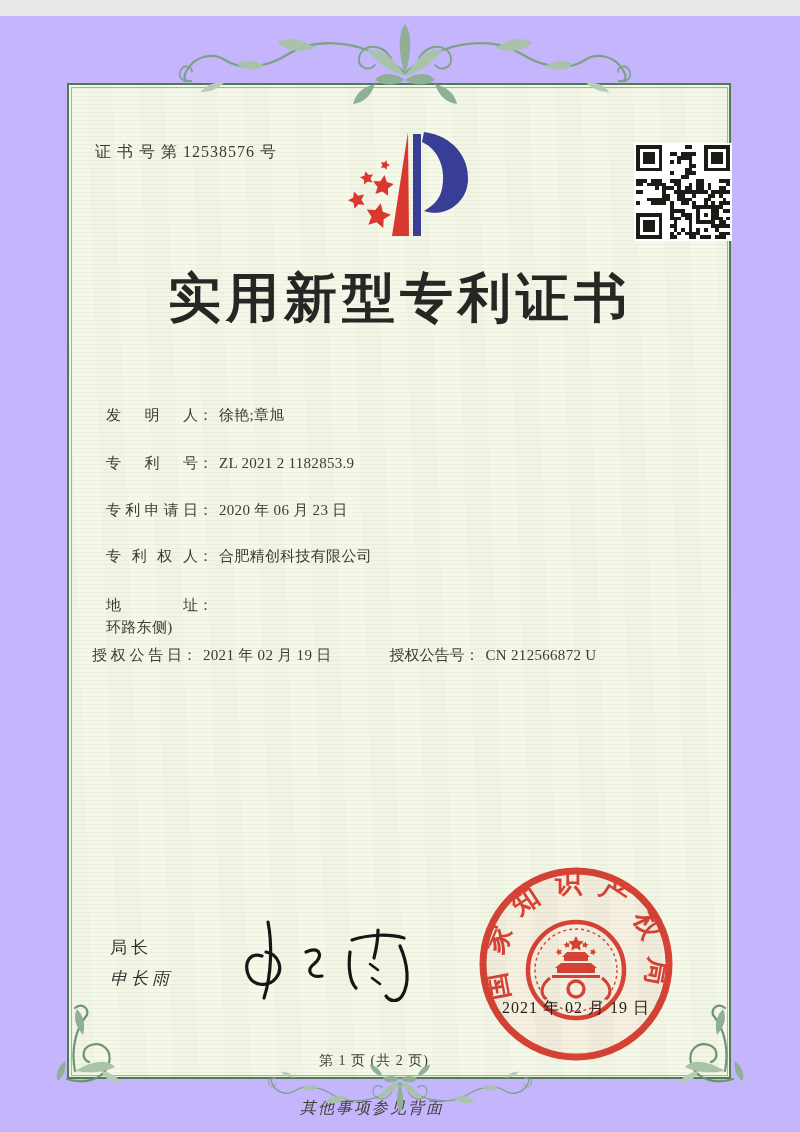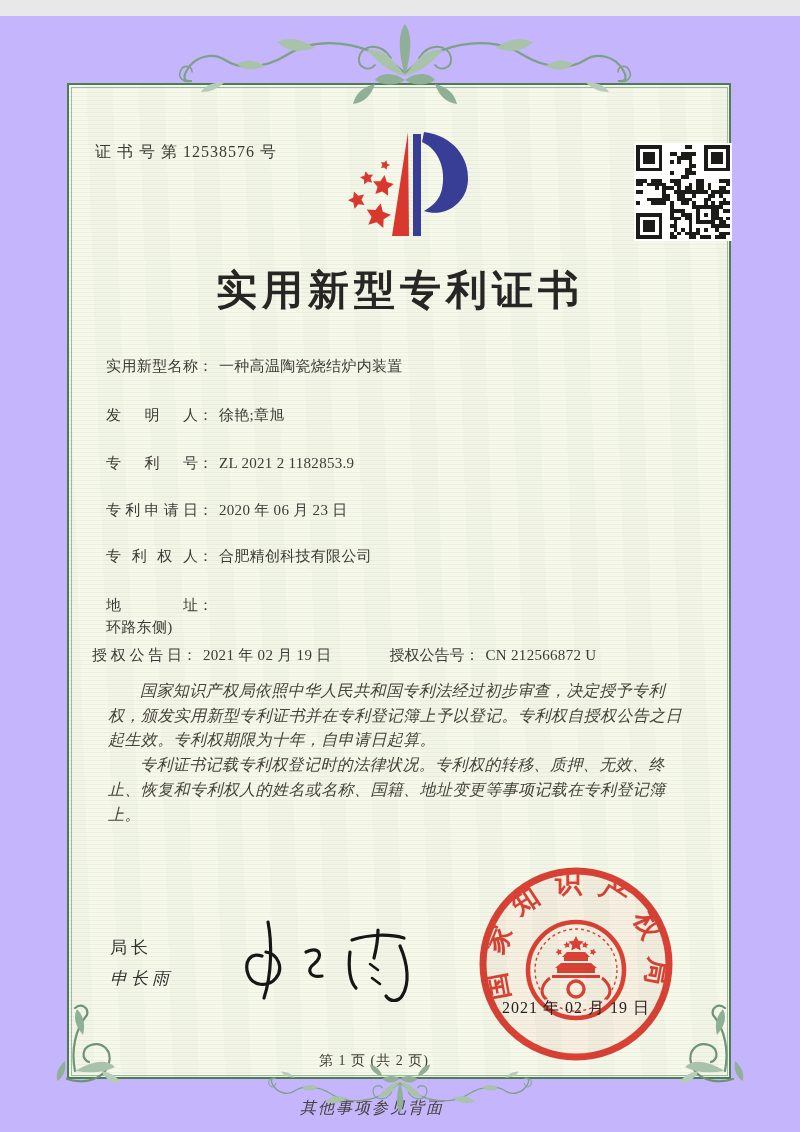--- a/index.html
+++ b/index.html
@@ -14,21 +14,21 @@
   .frame{
     position:absolute;left:67px;top:67px;width:664px;height:996px;
     box-sizing:border-box;border:2.5px solid #4d7c55;
     background:
       repeating-linear-gradient(88deg,rgba(140,170,130,0.05) 0 26px,rgba(255,255,255,0) 26px 52px),
       repeating-linear-gradient(180deg,#f7f8ec 0px,#f7f8ec 3px,#ecf1de 3px,#ecf1de 4px);
   }
   .frame::after{content:"";position:absolute;inset:1.5px;border:1px solid #9db8a1;pointer-events:none;}
   
   .certno{left:95px;top:126px;font-size:16px;letter-spacing:1px;color:#3c3a35;}
-  .title{left:0;right:0;top:247px;text-align:center;font-size:41px;font-weight:700;
+  .title{left:0;right:0;top:247px;text-align:center;font-size:53px;font-weight:700;
          letter-spacing:5px;color:#272624;}
   .frow{position:absolute;left:106px;font-size:15px;color:#3d3b36;white-space:nowrap;}
   .flabel{display:inline-block;width:92px;text-align:justify;text-align-last:justify;vertical-align:top;}
   .fvalue{margin-left:6px;letter-spacing:0.3px;}
   .addr-lines span{display:block;line-height:24px;}
   .row-grant{left:92px;}
   .row-grant .flabel{width:90px;}
   .gap2{display:inline-block;width:58px;}
   .body-text{left:108px;top:663px;width:588px;font-size:16px;line-height:24.7px;
              font-style:italic;letter-spacing:0.4px;color:#46433b;}
@@ -324,46 +324,39 @@
           <rect x="19" y="24" width="1" height="1"></rect>
           <rect x="21" y="24" width="1" height="1"></rect>
           <rect x="22" y="24" width="1" height="1"></rect>
           <rect x="23" y="24" width="1" height="1"></rect>
         </g>
     </g>
   </svg>
 
   <div class="abs title">实用新型专利证书</div>
 
-  <div class="frow" style="top:341px">
-    <span class="flabel">实用新型名称</span><span>：</span><span class="fvalue">一种高温陶瓷烧结炉内装置</span>
-  </div>
   <div class="frow" style="top:390px">
     <span class="flabel">发明人</span><span>：</span><span class="fvalue">徐艳;章旭</span>
   </div>
   <div class="frow" style="top:438px">
     <span class="flabel">专利号</span><span>：</span><span class="fvalue">ZL 2021 2 1182853.9</span>
   </div>
   <div class="frow" style="top:485px">
     <span class="flabel">专利申请日</span><span>：</span><span class="fvalue">2020 年 06 月 23 日</span>
   </div>
   <div class="frow" style="top:531px">
     <span class="flabel">专利权人</span><span>：</span><span class="fvalue">合肥精创科技有限公司</span>
   </div>
   <div class="frow" style="top:580px">
     <span class="flabel">地址</span><span>：</span><span class="fvalue addr-lines"><span>环路东侧)</span></span>
   </div>
   <div class="frow row-grant" style="top:630px">
     <span class="flabel">授权公告日</span><span>：</span><span class="fvalue">2021 年 02 月 19 日</span><span class="gap2"></span><span>授权公告号</span><span>：</span><span class="fvalue">CN 212566872 U</span>
   </div>
 
-  <div class="abs body-text">
-    <p>国家知识产权局依照中华人民共和国专利法经过初步审查，决定授予专利权，颁发实用新型专利证书并在专利登记簿上予以登记。专利权自授权公告之日起生效。专利权期限为十年，自申请日起算。</p>
-    <p>专利证书记载专利权登记时的法律状况。专利权的转移、质押、无效、终止、恢复和专利权人的姓名或名称、国籍、地址变更等事项记载在专利登记簿上。</p>
-  </div>
 
   <div class="abs sig-title">局长</div>
   <div class="abs sig-name">申长雨</div>
   <svg class="abs sig" width="190" height="92" viewBox="0 0 190 92" fill="none" stroke="#161614" stroke-width="3.2" stroke-linecap="round">
     <path d="M30,44 C18,40 12,50 16,62 C20,74 36,76 44,66 C52,56 46,42 34,40"></path>
     <path d="M36,10 C40,30 40,62 32,86"></path>
     <path d="M74,40 C88,34 92,44 82,52 C74,58 78,66 90,64"></path>
     <path d="M120,28 C138,22 158,22 172,26"></path>
     <path d="M146,18 C146,28 144,38 142,46"></path>
     <path d="M118,40 C116,56 118,70 124,76"></path>

